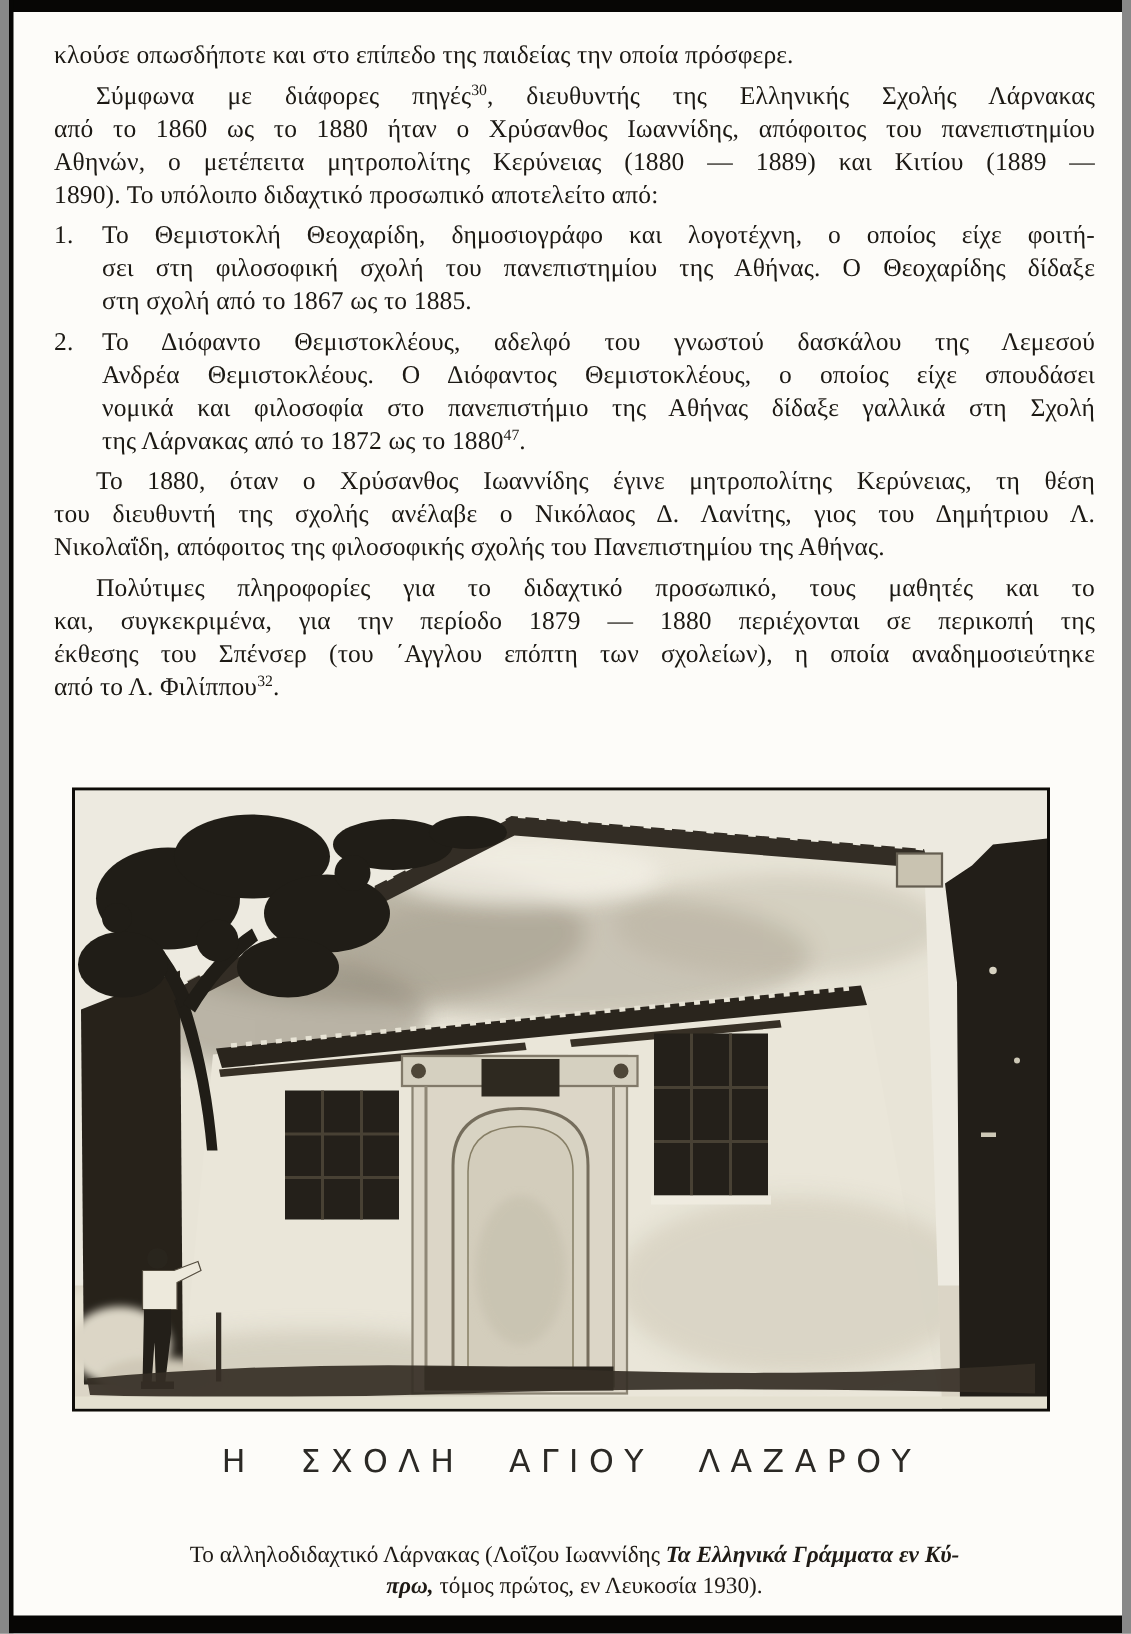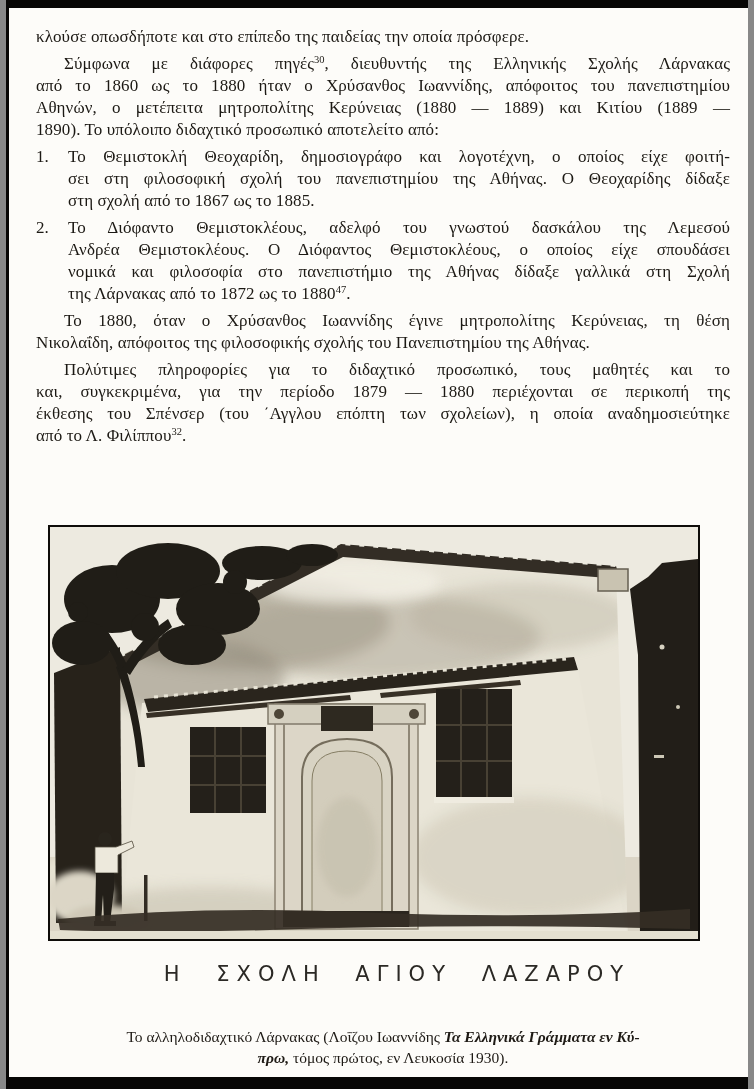--- a/index.html
+++ b/index.html
@@ -31,21 +31,21 @@
 
   
   .photo{
     position:absolute;top:525px;left:42px;width:648px;height:412px;margin:0;
     border:2px solid #0e0c09;background:#efece3;
   }
   .photo svg{display:block;width:648px;height:412px;}
 
   
   .photo-caption{
-    position:absolute;top:962px;left:44px;width:694px;
+    position:absolute;top:962px;left:28px;width:694px;
     text-align:center;
     font-family:"DejaVu Sans","Liberation Sans",sans-serif;
     font-size:21px;letter-spacing:7px;word-spacing:16px;
     color:#2b2925;
   }
   .bottom-caption{
     position:absolute;top:1026px;left:40px;width:674px;
     text-align:center;font-size:15.5px;line-height:21px;color:#1e1a15;
   }
   .bottom-caption .b{font-weight:bold;font-style:italic;}
@@ -78,20 +78,21 @@
       </div>
       <div class="para list">
         <span class="marker">2.</span>
         <div class="line">Το Διόφαντο Θεμιστοκλέους, αδελφό του γνωστού δασκάλου της Λεμεσού</div>
         <div class="line">Ανδρέα Θεμιστοκλέους. Ο Διόφαντος Θεμιστοκλέους, ο οποίος είχε σπουδάσει</div>
         <div class="line">νομικά και φιλοσοφία στο πανεπιστήμιο της Αθήνας δίδαξε γαλλικά στη Σχολή</div>
         <div class="line last">της Λάρνακας από το 1872 ως το 1880<sup>47</sup>.</div>
       </div>
       <div class="para indented">
         <div class="line first-indent">Το 1880, όταν ο Χρύσανθος Ιωαννίδης έγινε μητροπολίτης Κερύνειας, τη θέση</div>
+        <div class="line">του διευθυντή της σχολής ανέλαβε ο Νικόλαος Δ. Λανίτης, γιος του Δημήτριου Λ.</div>
         <div class="line last">Νικολαΐδη, απόφοιτος της φιλοσοφικής σχολής του Πανεπιστημίου της Αθήνας.</div>
       </div>
       <div class="para indented">
         <div class="line first-indent">Πολύτιμες πληροφορίες για το διδαχτικό προσωπικό, τους μαθητές και το</div>
         <div class="line">και, συγκεκριμένα, για την περίοδο 1879 — 1880 περιέχονται σε περικοπή της</div>
         <div class="line">έκθεσης του Σπένσερ (του ΄Αγγλου επόπτη των σχολείων), η οποία αναδημοσιεύτηκε</div>
         <div class="line last">από το Λ. Φιλίππου<sup>32</sup>.</div>
       </div>
     </div>
 

